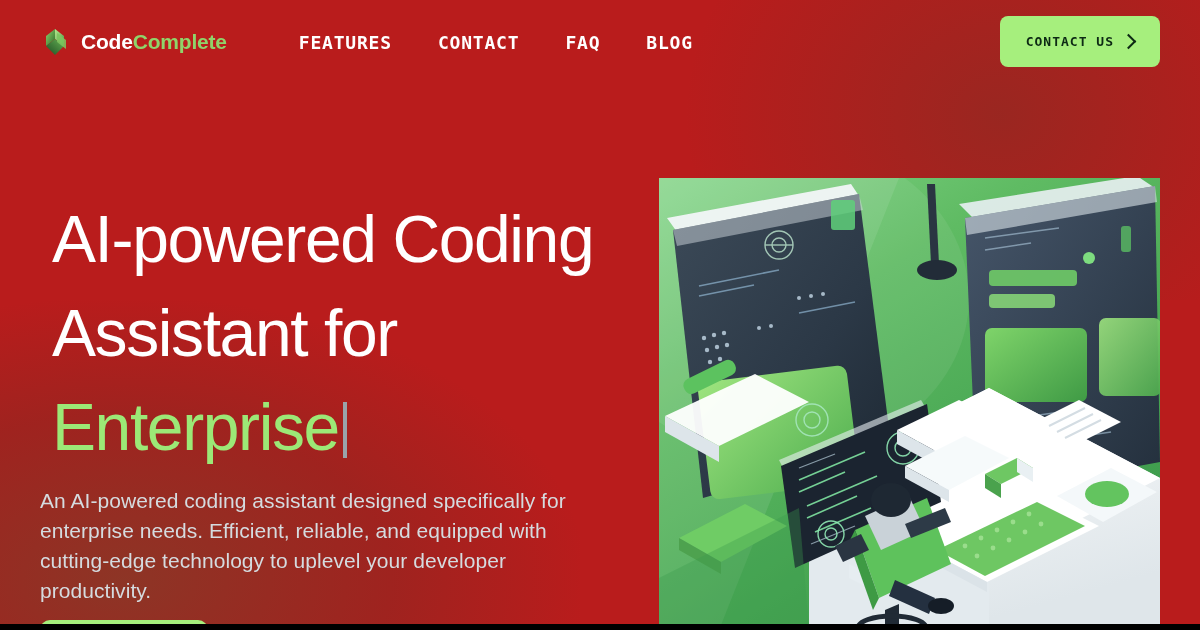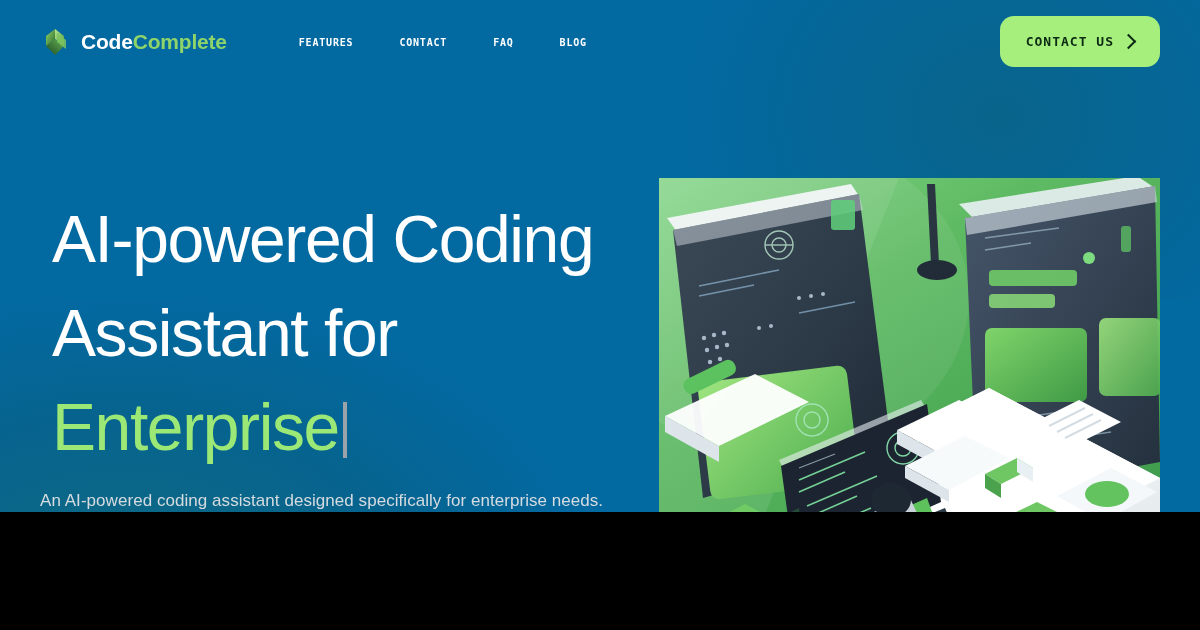--- a/index.html
+++ b/index.html
@@ -3,23 +3,23 @@
 <meta charset="utf-8">
 <style>
   html, body {
     margin: 0;
     padding: 0;
     background: #000;
   }
   .page {
     position: relative;
     width: 1200px;
-    height: 512px;
+    height: 624px;
     overflow: hidden;
-    background: #0369a1;
+    background: #b91c1c;
     font-family: "Liberation Sans", sans-serif;
   }
   
   .glow-bl {
     position: absolute;
     left: -180px;
     top: 300px;
     width: 760px;
     height: 560px;
     background: radial-gradient(ellipse at 40% 50%, rgba(40,110,60,0.30) 0%, rgba(25,70,45,0.16) 42%, rgba(11,17,23,0) 72%);
@@ -68,42 +68,42 @@
   .brand-complete { color: #8fd46a; }
 
   .nav {
     display: flex;
     align-items: center;
     margin-left: 56px;
     gap: 30px;
   }
   .nav-link {
     font-family: "DejaVu Sans Mono", "Liberation Mono", monospace;
-    font-size: 10px;
+    font-size: 18px;
     font-weight: 700;
     letter-spacing: 0.8px;
     color: #ffffff;
     text-decoration: none;
     cursor: pointer;
     white-space: nowrap;
     padding-left: 16px;
   }
 
   .contact-btn {
     position: absolute;
     right: 40px;
     top: 16px;
     height: 51px;
     padding: 12px 26px;
     display: flex;
     align-items: center;
     gap: 9px;
     background: #a6ef7d;
     border: none;
-    border-radius: 14px;
+    border-radius: 8px;
     cursor: pointer;
   }
   .contact-btn-label {
     font-family: "DejaVu Sans Mono", "Liberation Mono", monospace;
     font-size: 13px;
     font-weight: 700;
     letter-spacing: 1.0px;
     color: #0d2a14;
     white-space: nowrap;
   }
@@ -136,21 +136,21 @@
   .caret {
     display: inline-block;
     width: 4px;
     height: 56px;
     background: #9aa3aa;
     vertical-align: -8px;
     margin-left: 4px;
   }
   .subcopy {
     margin: 6px 0 0 0;
-    font-size: 17px;
+    font-size: 21px;
     line-height: 30px;
     color: #d5dbdf;
     max-width: 580px;
     letter-spacing: 0.05px;
   }
   .cta-btn {
     position: absolute;
     left: 0;
     top: 440px;
     width: 168px;

